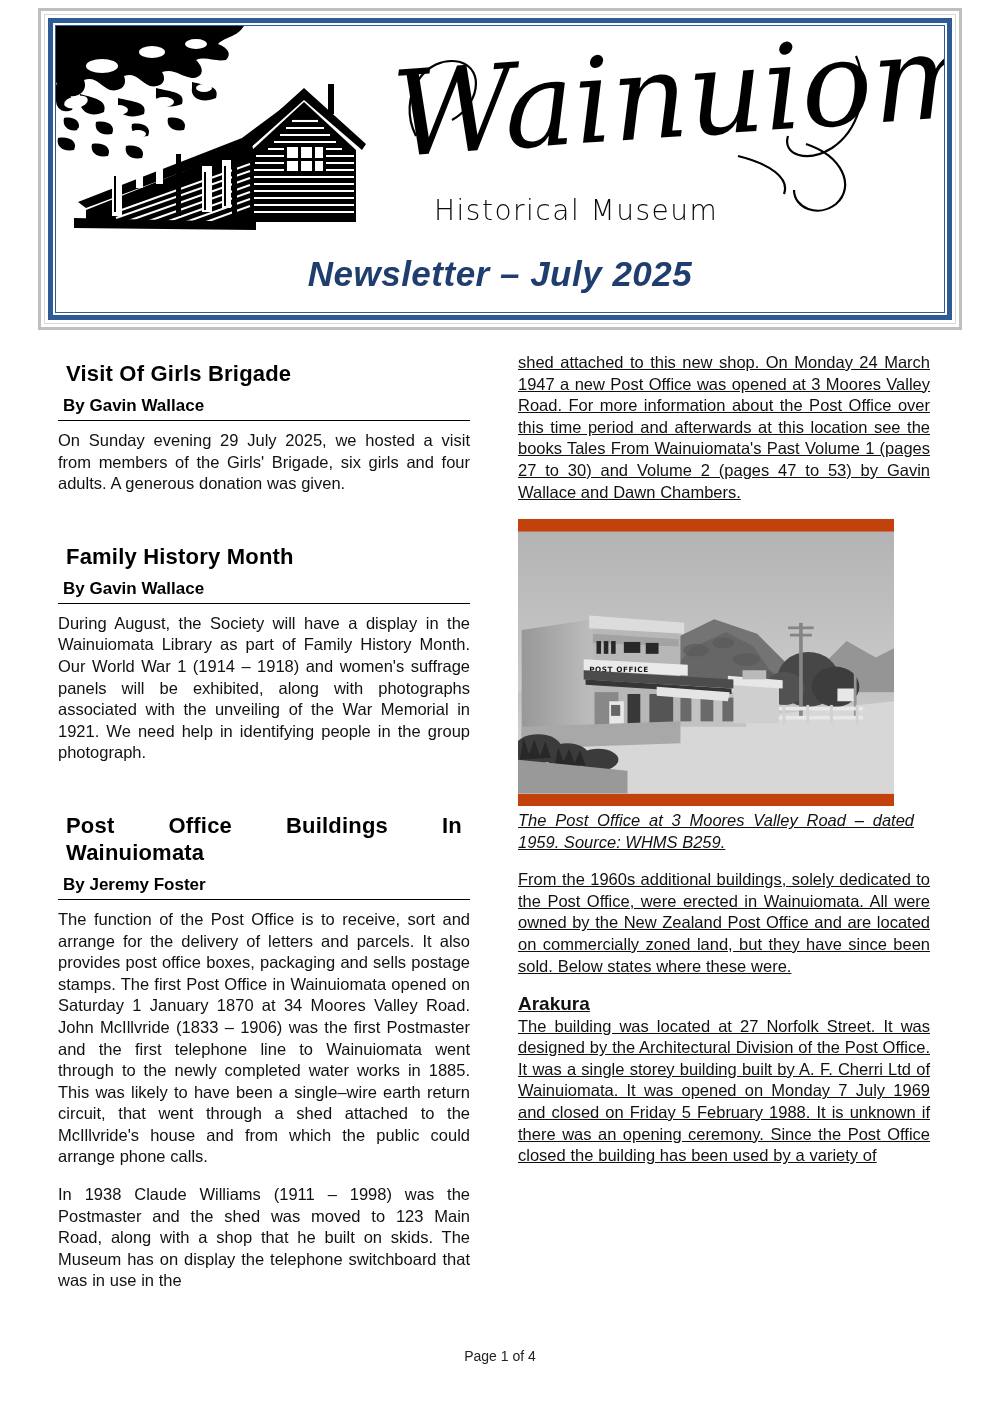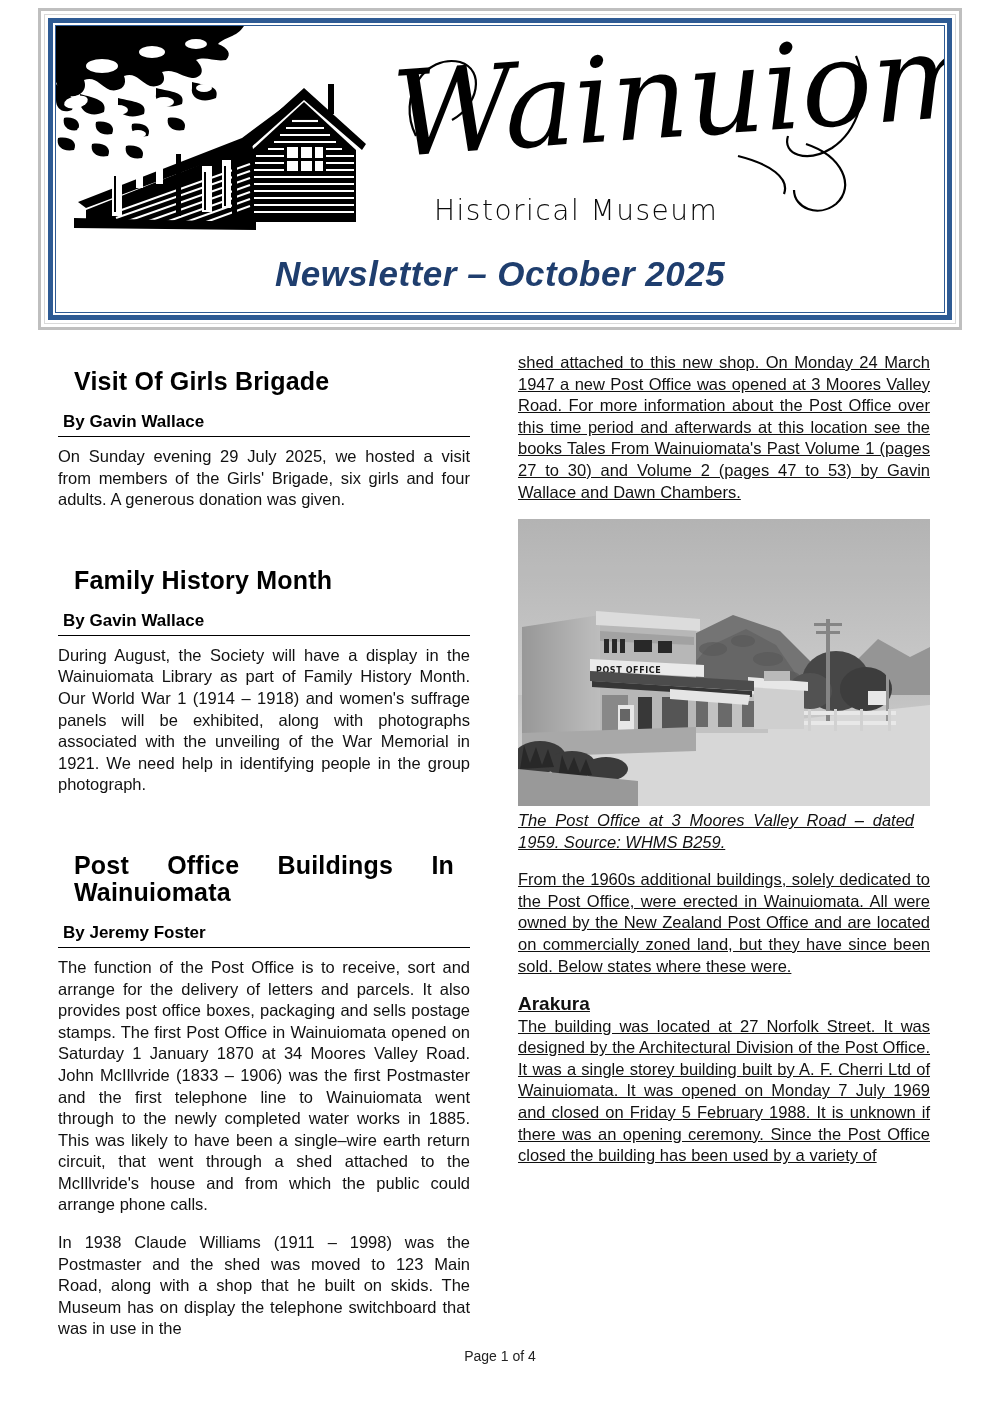--- a/index.html
+++ b/index.html
@@ -90,24 +90,24 @@
     top:352px;
     width:412px;
     font-size:16.5px;
     line-height:21.5px;
     color:#111;
   }
   .col-left{ left:58px; }
   .col-right{ left:518px;text-decoration:underline; }
 
   h2.article-title{
-    margin:16px;
+    margin:8px;
     font-family:"Liberation Sans", sans-serif;
     font-weight:bold;
-    font-size:25px;
+    font-size:22px;
     line-height:27px;
     letter-spacing:0.2px;
     text-align:justify;
     text-align-last:justify;
     color:#000;
   }
   h2.article-title.single{
     text-align:left;
     text-align-last:left;
   }
@@ -137,21 +137,21 @@
   .subhead{
     font-weight:bold;
     text-decoration:underline;
     font-size:19px;
     line-height:21.5px;
     margin:0 0 1px 0;
   }
 
   
   .photo{
-    width:412px;height:287px;
+    width:376px;height:287px;
     margin:6px 0 4px 0;
     display:block;
     background:#c2410c;
   }
   .photo svg{display:block;width:100%;height:100%;}
   p.caption{
     margin:2px 16px 16px 0;
     font-style:italic;
     font-size:16.5px;
     line-height:21.5px;
@@ -293,21 +293,21 @@
            <path d="M30 100 C10 60 40 18 74 26 C100 34 92 70 66 84"></path>
            <path d="M470 20 C486 58 470 96 446 112 C420 128 396 118 402 100"></path>
            <path d="M420 108 C456 120 470 150 450 168 C432 182 408 172 408 154"></path>
            <path d="M352 120 C384 128 404 142 398 158"></path>
          </g>
        </svg>
      </div>
 
      <div class="museum-line">Historical Museum</div>
 
-     <div class="newsletter-title">Newsletter – October 2025</div>
+     <div class="newsletter-title">Newsletter – July 2025</div>
 
    </div>
   </div>
  </div>
 </div>
 
 <div class="col col-left">
 
   <div>
     <h2 class="article-title single">Visit Of Girls Brigade</h2>

